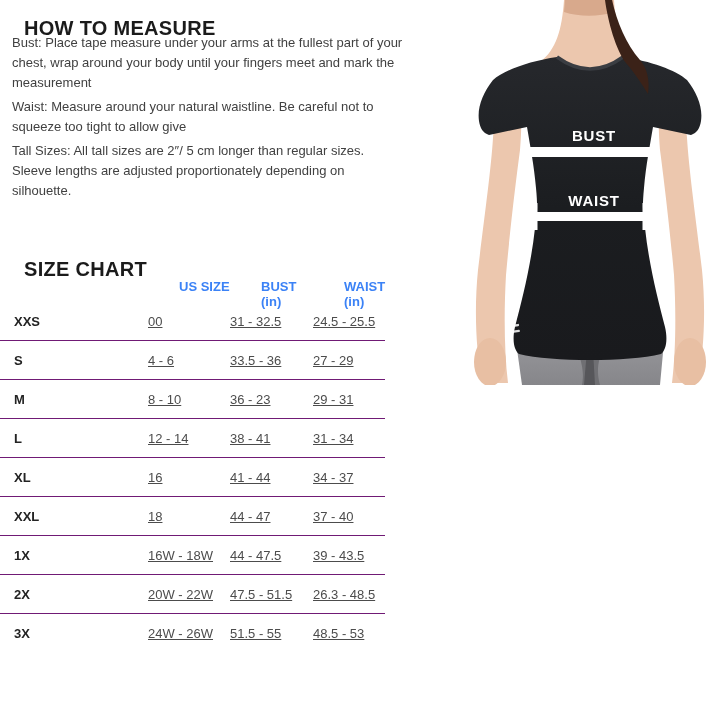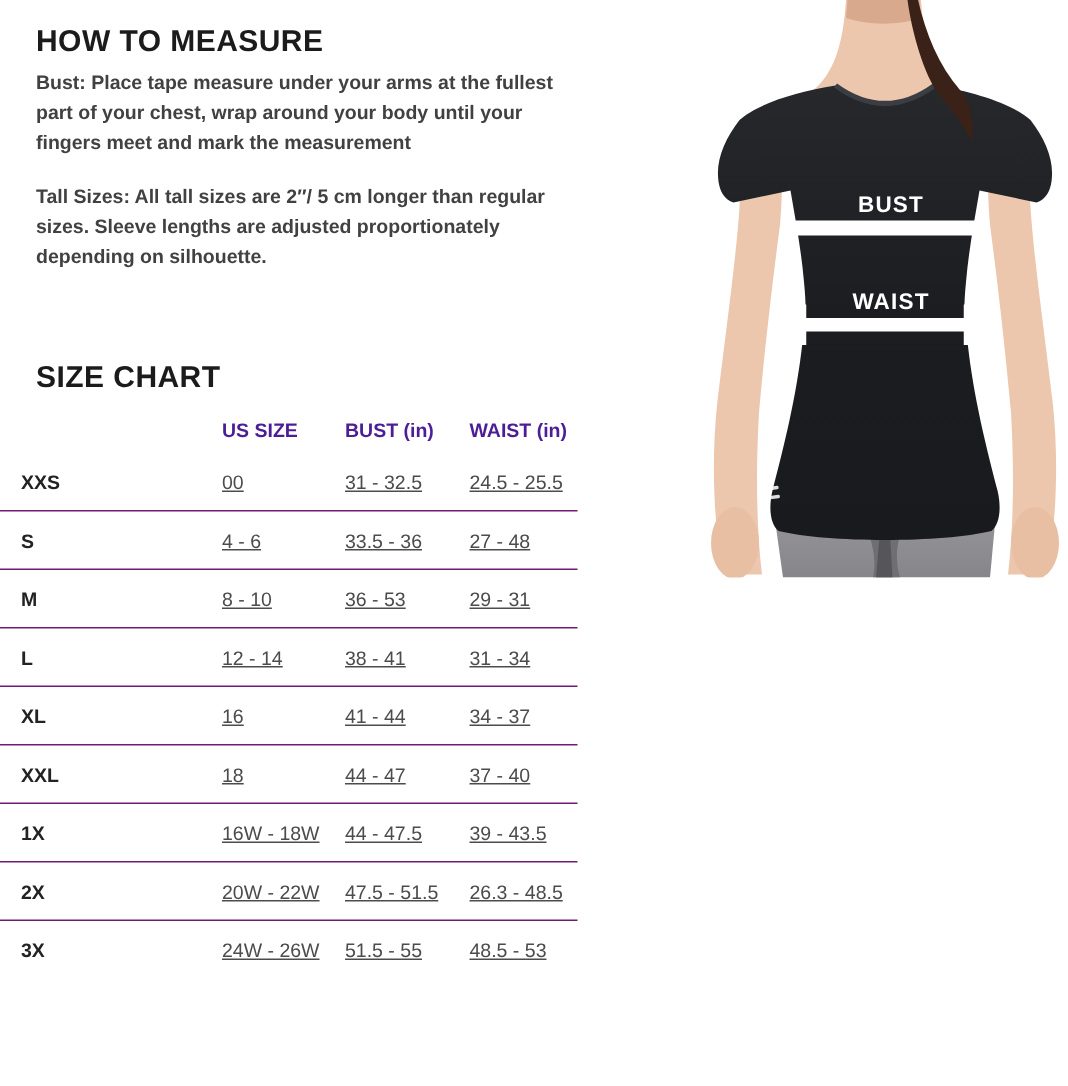--- a/index.html
+++ b/index.html
@@ -13,30 +13,30 @@
   }
   .section-heading {
     position: absolute;
     font-size: 20px;
     font-weight: bold;
     color: #1b1b1b;
     letter-spacing: 0.3px;
     margin: 16px;
   }
   #how-title { left: 8px; top: 1px; }
-  #chart-title { left: 8px; top: 225px; text-align: center; }
+  #chart-title { left: 8px; top: 242px; text-align: center; }
   .measure-text {
     position: absolute;
     left: 8px; top: 29px;
     width: 402px;
     font-size: 13px;
     line-height: 20px;
     color: #414141;
   }
-  .measure-text p { margin: 16px; font-weight: bold; }
+  .measure-text p { margin: 4px; }
   .size-table {
     position: absolute;
     left: 0; top: 279px;
     width: 385px;
   }
   .t-row {
     display: grid;
     grid-template-columns: 134px 82px 83px 86px;
     align-items: center;
     box-sizing: border-box;
@@ -45,38 +45,40 @@
     border-bottom: 1px solid #701a75;
   }
   .t-row.header {
     height: 23px;
     border-bottom: none;
     align-items: start;
   }
   .t-row.header .hcell {
     font-size: 13px;
     font-weight: bold;
-    color: #4c1d95;
+    color: #3b82f6;
+    margin-left: 31px;
   }
   .t-row.last { border-bottom: none; }
   .cell-size { font-size: 13px; font-weight: bold; color: #232323; }
   .cell-val  { font-size: 13px; color: #4c4c4c; text-decoration: underline; }
   .fit-figure {
     position: absolute;
     left: 460px; top: 0;
     width: 252px; height: 385px;
   }
 </style>
 </head>
 <body>
 
 <h2 class="section-heading" id="how-title">HOW TO MEASURE</h2>
 
 <div class="measure-text">
   <p>Bust: Place tape measure under your arms at the fullest part of your chest, wrap around your body until your fingers meet and mark the measurement</p>
+  <p>Waist: Measure around your natural waistline. Be careful not to squeeze too tight to allow give</p>
   <p>Tall Sizes: All tall sizes are 2″/ 5 cm longer than regular sizes. Sleeve lengths are adjusted proportionately depending on silhouette.</p>
 </div>
 
 <h2 class="section-heading" id="chart-title">SIZE CHART</h2>
 
 <div class="size-table">
   <div class="t-row header">
     <div class="hcell"></div>
     <div class="hcell">US SIZE</div>
     <div class="hcell">BUST (in)</div>
@@ -86,26 +88,26 @@
   <div class="t-row">
     <div class="cell-size">XXS</div>
     <div class="cell-val">00</div>
     <div class="cell-val">31 - 32.5</div>
     <div class="cell-val">24.5 - 25.5</div>
   </div>
   <div class="t-row">
     <div class="cell-size">S</div>
     <div class="cell-val">4 - 6</div>
     <div class="cell-val">33.5 - 36</div>
-    <div class="cell-val">27 - 48</div>
+    <div class="cell-val">27 - 29</div>
   </div>
   <div class="t-row">
     <div class="cell-size">M</div>
     <div class="cell-val">8 - 10</div>
-    <div class="cell-val">36 - 53</div>
+    <div class="cell-val">36 - 23</div>
     <div class="cell-val">29 - 31</div>
   </div>
   <div class="t-row">
     <div class="cell-size">L</div>
     <div class="cell-val">12 - 14</div>
     <div class="cell-val">38 - 41</div>
     <div class="cell-val">31 - 34</div>
   </div>
   <div class="t-row">
     <div class="cell-size">XL</div>

